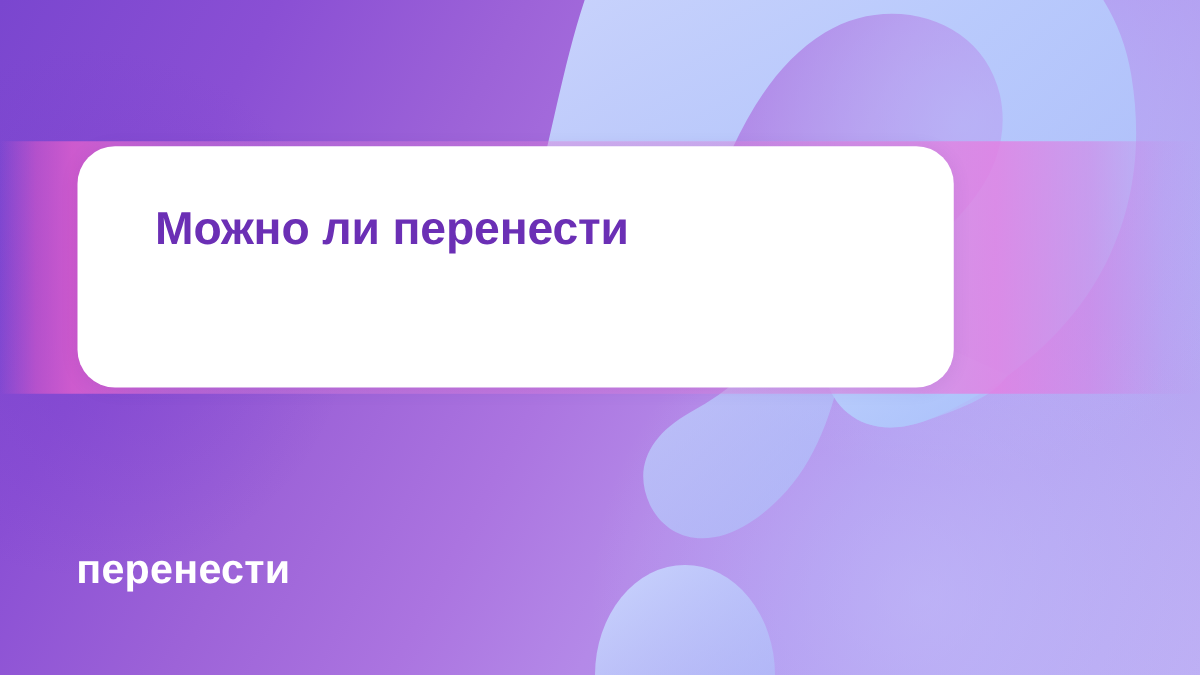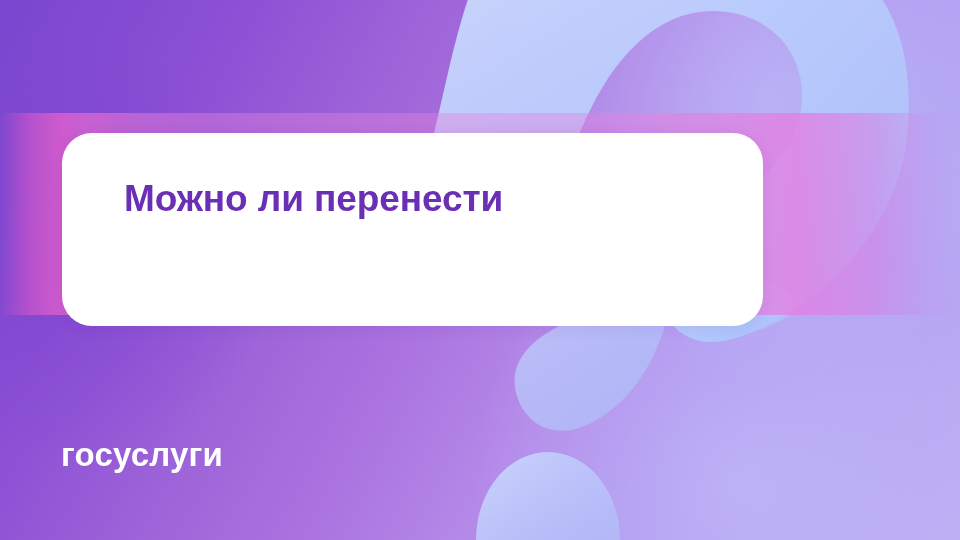--- a/index.html
+++ b/index.html
@@ -84,21 +84,20 @@
   
   .card {
     position: absolute;
     left: 62px;
     top: 117px;
     width: 701px;
     height: 193px;
     background: #ffffff;
     border-radius: 30px;
     box-shadow: 0 2px 14px rgba(88,30,140,.10);
-    margin-top: 16px;
   }
   .card-title {
     position: absolute;
     left: 62px;
     top: 40px;
     width: 600px;
     margin: 0;
     color: #6b2fb5;
     font-size: 37px;
     line-height: 1.42;
@@ -175,15 +174,15 @@
   </svg>
 
   <div class="band"></div>
 
   <div class="card">
     <h1 class="card-title">
       <span class="line">Можно ли перенести</span>
     </h1>
   </div>
 
-  <div class="brand">госуслуги</div>
+  <div class="brand">перенести</div>
 
 </div>
 
 </body></html>

